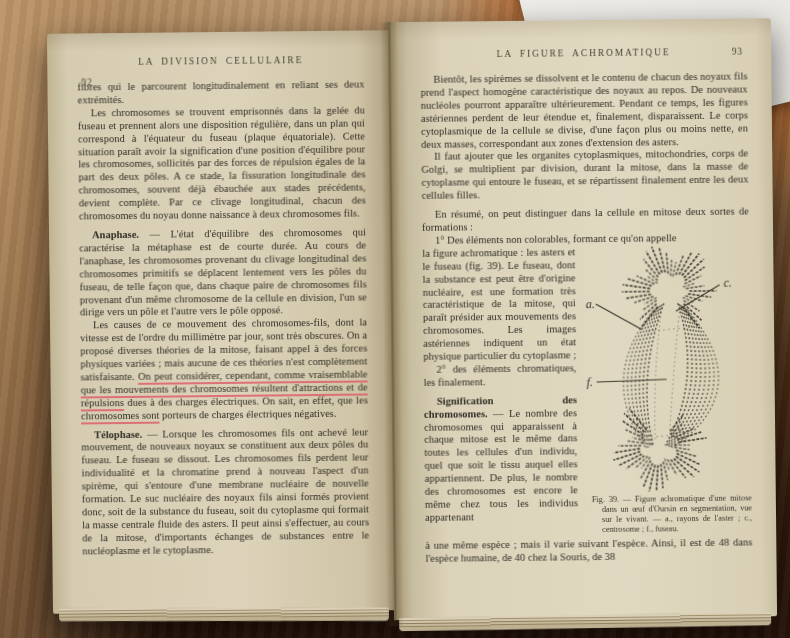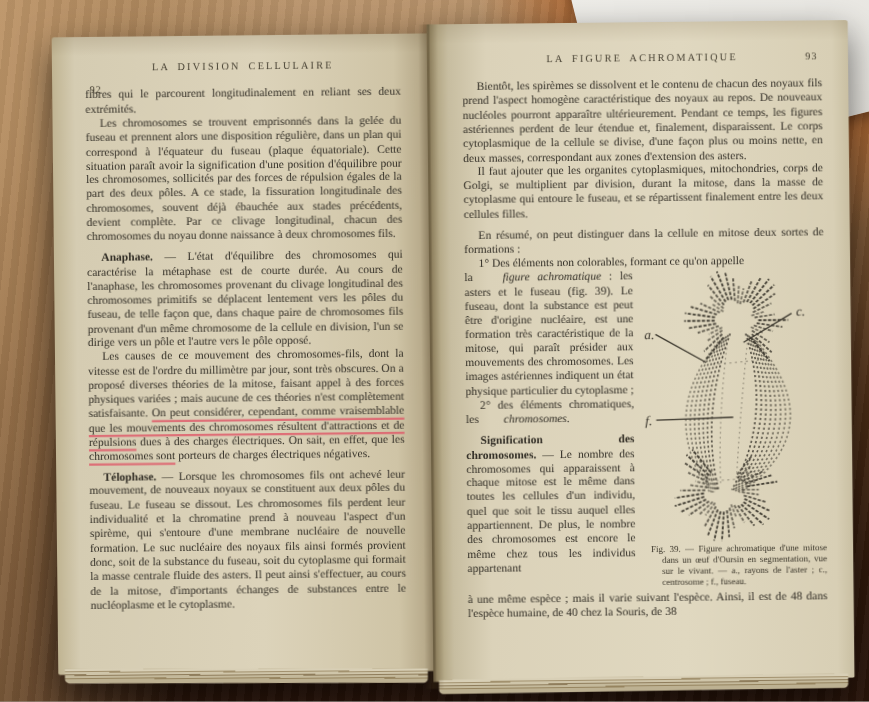--- a/index.html
+++ b/index.html
@@ -33,21 +33,21 @@
   .edge-left{left:6px;top:584px;width:330px;transform:rotate(.5deg);border-radius:0 0 4px 4px;}
   .edge-right{left:346px;top:595px;width:372px;transform:rotate(-.3deg);border-radius:0 0 4px 4px;}
   .page-head{position:relative;height:15px;margin-bottom:9px;font-size:9.3px;letter-spacing:2px;color:#453f31;}
   .running-title{position:absolute;left:0;right:0;text-align:center;word-spacing:3px;}
   .pn-left{position:absolute;left:4px;top:0;letter-spacing:1px;margin-top:20px;}
   .pn-right{position:absolute;right:4px;top:0;letter-spacing:1px;text-align:right;}
   p{margin:0;font-size:10.5px;line-height:12.9px;text-align:justify;}
   .ind{text-indent:13px;}
   .gap{margin-top:6px;}
   .lead{font-weight:bold;}
-  .it{font-style:italic;margin-left:20px;}
+  .it{}
   .rl{text-decoration:underline;text-decoration-color:rgba(222,88,104,.8);text-decoration-thickness:2px;text-underline-offset:2.5px;}
   .figure-block{float:right;width:168px;margin:0 0 3px 6px;}
   .figure-block svg{display:block;margin:0 auto;}
   .fig-caption{font-size:8.2px;line-height:10px;text-align:justify;padding-left:12px;text-indent:-10px;
     margin:3px 0 0 6px;color:#3a352a;}
   .fig-label{font:italic 12px "Liberation Serif",serif;fill:#36322a;}
   .tail{clear:both;margin-top:3px;}
   .gutter{position:absolute;left:333px;top:0;width:18px;height:100%;z-index:3;pointer-events:none;
     background:linear-gradient(to right, rgba(0,0,0,0) 0%, rgba(74,58,33,.30) 42%, rgba(52,38,18,.48) 52%, rgba(74,58,33,.25) 62%, rgba(0,0,0,0) 100%);}
 </style>
@@ -174,21 +174,21 @@
               <path d="M98,62 Q90,132 86,196" fill="none" stroke="#3e3a30" stroke-width="1.1" stroke-dasharray="1.5 3" opacity="0.45"></path>
               <path d="M66,86 L112,82" fill="none" stroke="#3e3a30" stroke-width="1" stroke-dasharray="2 3" opacity="0.4"></path>
               <path d="M58,192 L94,190" fill="none" stroke="#3e3a30" stroke-width="1" stroke-dasharray="2 3" opacity="0.4"></path>
               <line x1="14" y1="58" x2="60" y2="84" stroke="#3e3a30" stroke-width="1.2"></line>
               <line x1="138" y1="40" x2="94" y2="66" stroke="#3e3a30" stroke-width="1.2"></line>
               <line x1="14" y1="136" x2="84" y2="134" stroke="#3e3a30" stroke-width="1.2"></line>
             </svg>
           <div class="fig-caption">Fig. 39. — Figure achromatique d'une mitose dans un œuf d'Oursin en segmentation, vue sur le vivant. — a., rayons de l'aster ; c., centrosome ; f., fuseau.</div>
         </div>
         <p><span>la </span><span class="it">figure achromatique</span><span> : les asters et le fuseau (fig. 39). Le fuseau, dont la substance est peut être d'origine nucléaire, est une formation très caractéristique de la mitose, qui paraît présider aux mouvements des chromosomes. Les images astériennes indiquent un état physique particulier du cytoplasme ;</span></p>
-        <p class="ind"><span>2° des éléments chromatiques, les </span><span class="it">chromosomes</span><span>.</span></p>
+        <p class="ind"><span>2° des éléments chromatiques, les </span><span class="it">finalement</span><span>.</span></p>
         <p class="ind gap"><span class="lead">Signification des chromosomes.</span><span> — Le nombre des chromosomes qui apparaissent à chaque mitose est le même dans toutes les cellules d'un individu, quel que soit le tissu auquel elles appartiennent. De plus, le nombre des chromosomes est encore le même chez tous les individus appartenant</span></p>
         <p class="tail">à une même espèce ; mais il varie suivant l'espèce. Ainsi, il est de 48 dans l'espèce humaine, de 40 chez la Souris, de 38</p>
       </div>
     </div>
 
     <div class="gutter"></div>
     <div class="edge-stack edge-left"></div>
     <div class="edge-stack edge-right"></div>
   </div>
 </div>

